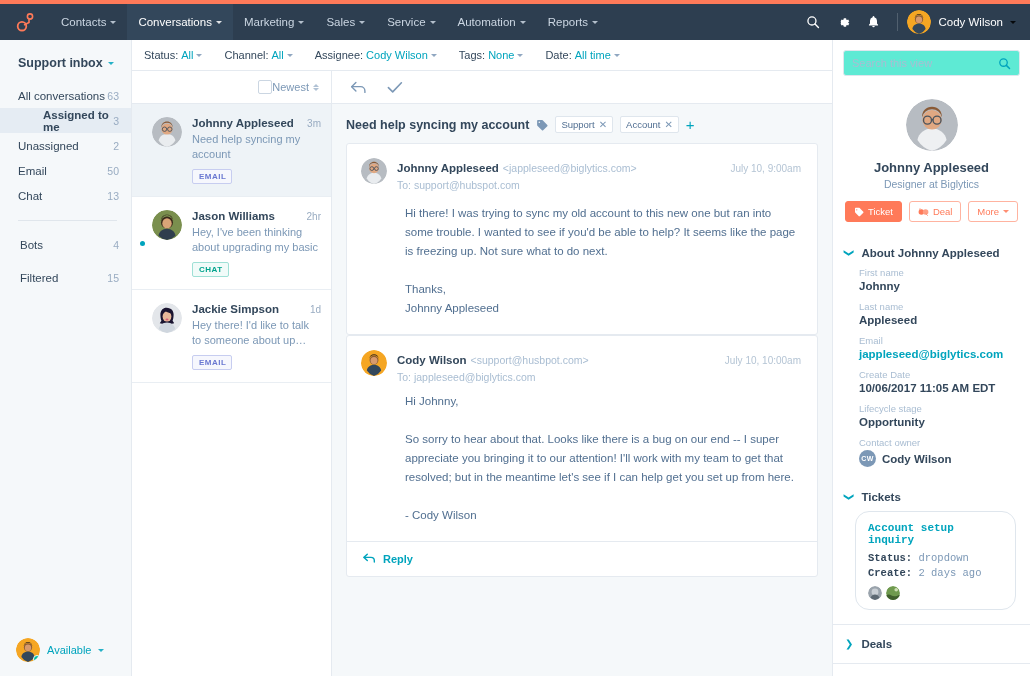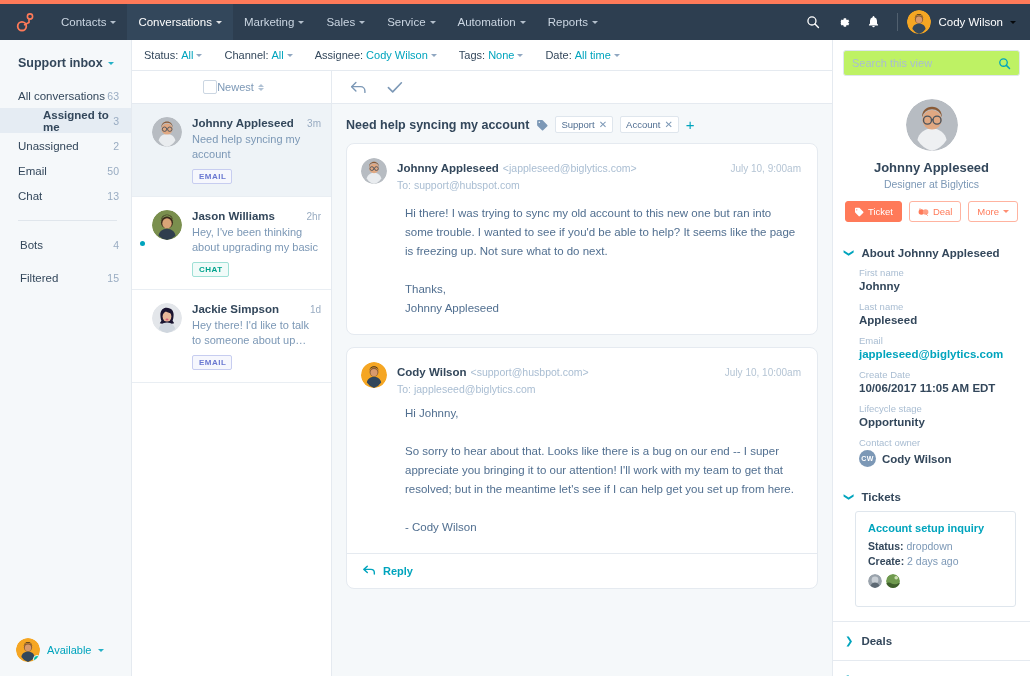--- a/index.html
+++ b/index.html
@@ -88,21 +88,21 @@
 
   .panes { flex: 1; display: flex; min-height: 0; }
 
   
   .listpane {
     width: 200px; flex: none; border-right: 1px solid #e5eaf0;
     display: flex; flex-direction: column; background: #fff;
   }
   .list-head {
     height: 33px; border-bottom: 1px solid #e5eaf0; display: flex; align-items: center;
-    justify-content: center; padding: 0 12px 0 16px; flex: none;
+    justify-content: flex-end; padding: 0 12px 0 16px; flex: none;
   }
   .chk { width: 14px; height: 14px; border: 1.5px solid #cbd6e2; border-radius: 2px; background: #fff; cursor: pointer; }
   .sortctl { display: flex; align-items: center; gap: 4px; font-size: 11px; color: #7c98b6; cursor: pointer; }
   .sortctl .arrows { display: flex; flex-direction: column; gap: 1px; }
   .sortctl .ar-up { width: 0; height: 0; border-left: 3px solid transparent; border-right: 3px solid transparent; border-bottom: 3.5px solid #b0c1d4; }
   .sortctl .ar-dn { width: 0; height: 0; border-left: 3px solid transparent; border-right: 3px solid transparent; border-top: 3.5px solid #b0c1d4; }
 
   .conv-list { flex: 1; overflow: hidden; }
   .conv {
     display: flex; gap: 10px; padding: 13px 10px 12px 20px;
@@ -142,21 +142,21 @@
   .subject { font-size: 12.5px; font-weight: bold; color: #33475b; }
   .tag {
     font-size: 9.5px; color: #506e91; background: #ffffff; border: 1px solid #dfe6ed;
     border-radius: 2px; padding: 2px 5px; display: flex; align-items: center; gap: 4px; cursor: pointer;
   }
   .tag .x { color: #7c98b6; font-size: 10px; }
   .tag-add { color: #00a4bd; font-size: 15px; line-height: 1; cursor: pointer; font-weight: 300;}
 
   .thread-scroll { flex: 1; overflow: hidden; padding: 0 14px 14px 14px; }
   .msg-card {
-    background: #ffffff; border: 1px solid #e5eaf0; border-radius: 8px; margin-bottom: 12px;
+    background: #ffffff; border: 1px solid #e5eaf0; border-radius: 3px; 
   }
   .msg-inner { padding: 14px 16px 16px 14px; }
   .msg-head { display: flex; gap: 10px; }
   .msg-meta { flex: 1; min-width: 0; }
   .msg-line1 { display: flex; align-items: baseline; justify-content: space-between; }
   .msg-from { font-size: 11.5px; font-weight: bold; color: #33475b; }
   .msg-addr { font-size: 10.5px; color: #a9bdd2; font-weight: normal; margin-left: 4px; }
   .msg-date { font-size: 10px; color: #b4c4d4; flex: none; padding-left: 8px; }
   .msg-to { font-size: 10.5px; color: #a9bdd2; margin-top: 3px; }
   .msg-text {
@@ -170,21 +170,21 @@
   }
   .msg-foot .rp { font-size: 11px; color: #00a4bd; font-weight: bold; }
 
   
   .rsidebar {
     width: 198px; flex: none; background: #ffffff; border-left: 1px solid #e5eaf0;
     display: flex; flex-direction: column; overflow: hidden;
   }
   .search-wrap { padding: 10px 10px 9px 10px; flex: none; }
   .search-box {
-    height: 26px; border: 1px solid #dfe6ed; border-radius: 3px; background: #bef264;
+    height: 26px; border: 1px solid #dfe6ed; border-radius: 3px; background: #5eead4;
     display: flex; align-items: center; padding: 0 8px; gap: 6px;
   }
   .search-box input {
     flex: 1; border: none; outline: none; font-size: 11px; color: #33475b;
     font-family: "Liberation Sans", sans-serif; background: transparent; min-width: 0;
   }
   .search-box input::placeholder { color: #a9bdd2; }
   .rs-divider { height: 1px; background: #e5eaf0; }
   .profile { padding: 14px 12px 14px 12px; text-align: center; }
   .profile .av { margin: 0 auto; }
@@ -211,22 +211,22 @@
   .prop-label { font-size: 9.5px; color: #a9bdd2; margin-bottom: 2px; }
   .prop-val { font-size: 11.5px; color: #33475b; font-weight: bold; }
   .prop-val.link { color: #00a4bd; }
   .owner { display: flex; align-items: center; gap: 6px; }
   .owner-av {
     width: 17px; height: 17px; border-radius: 50%; background: #7c98b6; color: #fff;
     font-size: 7px; font-weight: bold; display: flex; align-items: center; justify-content: center;
     letter-spacing: .3px;
   }
   .ticket-card {
-    border: 1px solid #dfe6ed; border-radius: 3px; padding: 10px 10px 18px 12px;
-    margin: 2px 2px 10px 10px; background: #fff;
+    border: 1px solid #dfe6ed; border-radius: 14px; padding: 10px 10px 9px 12px;
+    margin: 2px 2px 10px 10px; background: #fff; font-family: Liberation Mono, monospace;
   }
   .ticket-title { font-size: 11px; color: #00a4bd; font-weight: bold; margin-bottom: 6px; cursor:pointer;}
   .ticket-row { font-size: 10.5px; color: #7c98b6; margin-bottom: 3px; }
   .ticket-row b { color: #33475b; font-weight: bold; }
   .ticket-avs { display: flex; gap: 4px; margin-top: 7px; }
   .sect-collapsed {
     border-top: 1px solid #e5eaf0; padding: 13px 12px 13px 12px;
     display: flex; align-items: center; gap: 8px; cursor: pointer;
   }
 </style>

